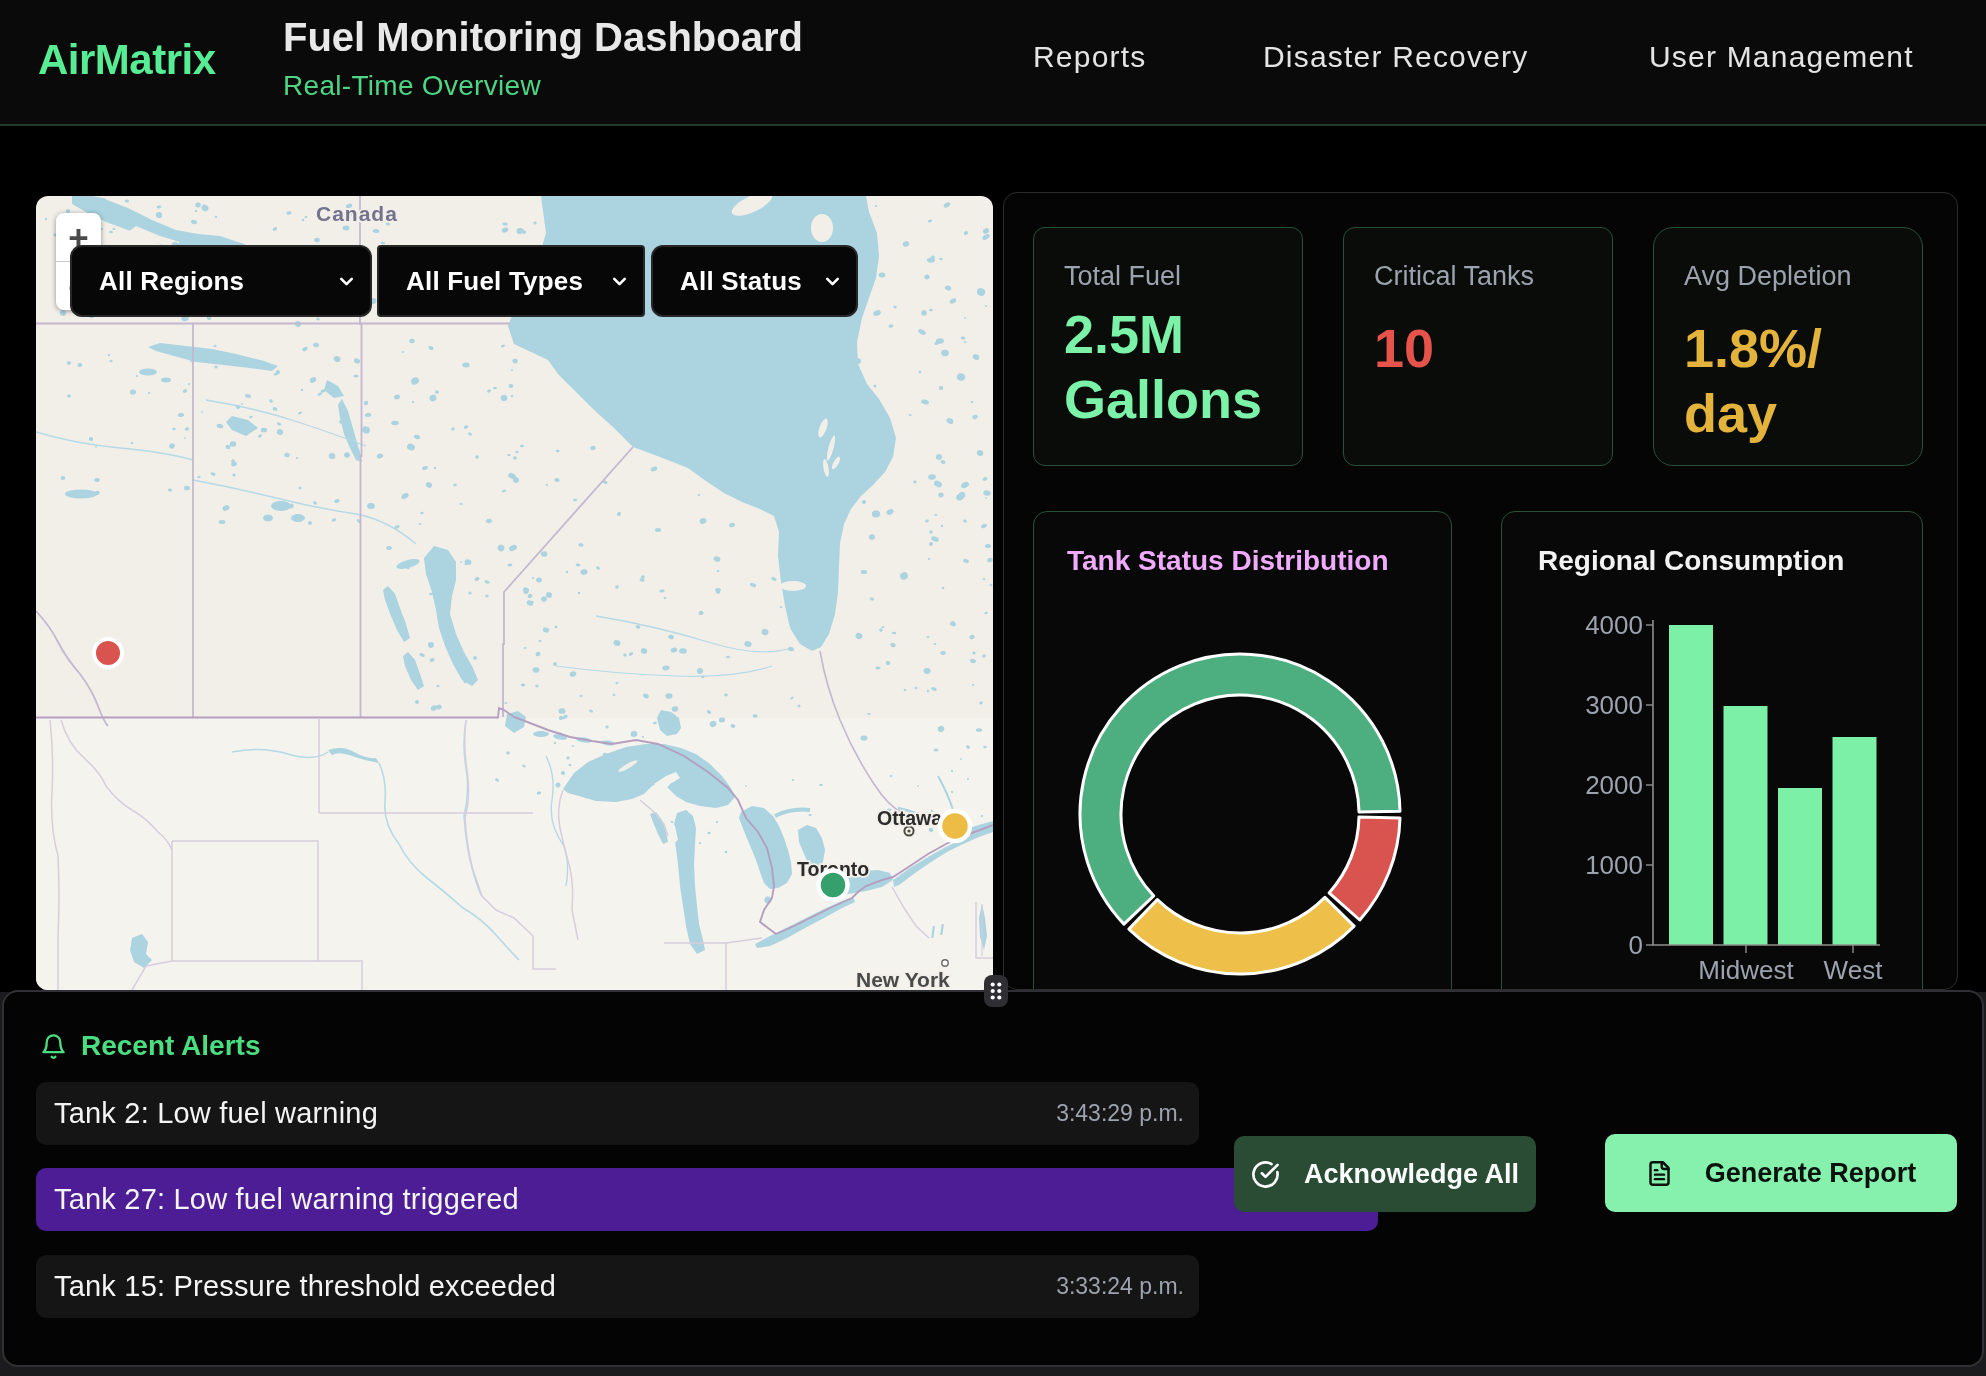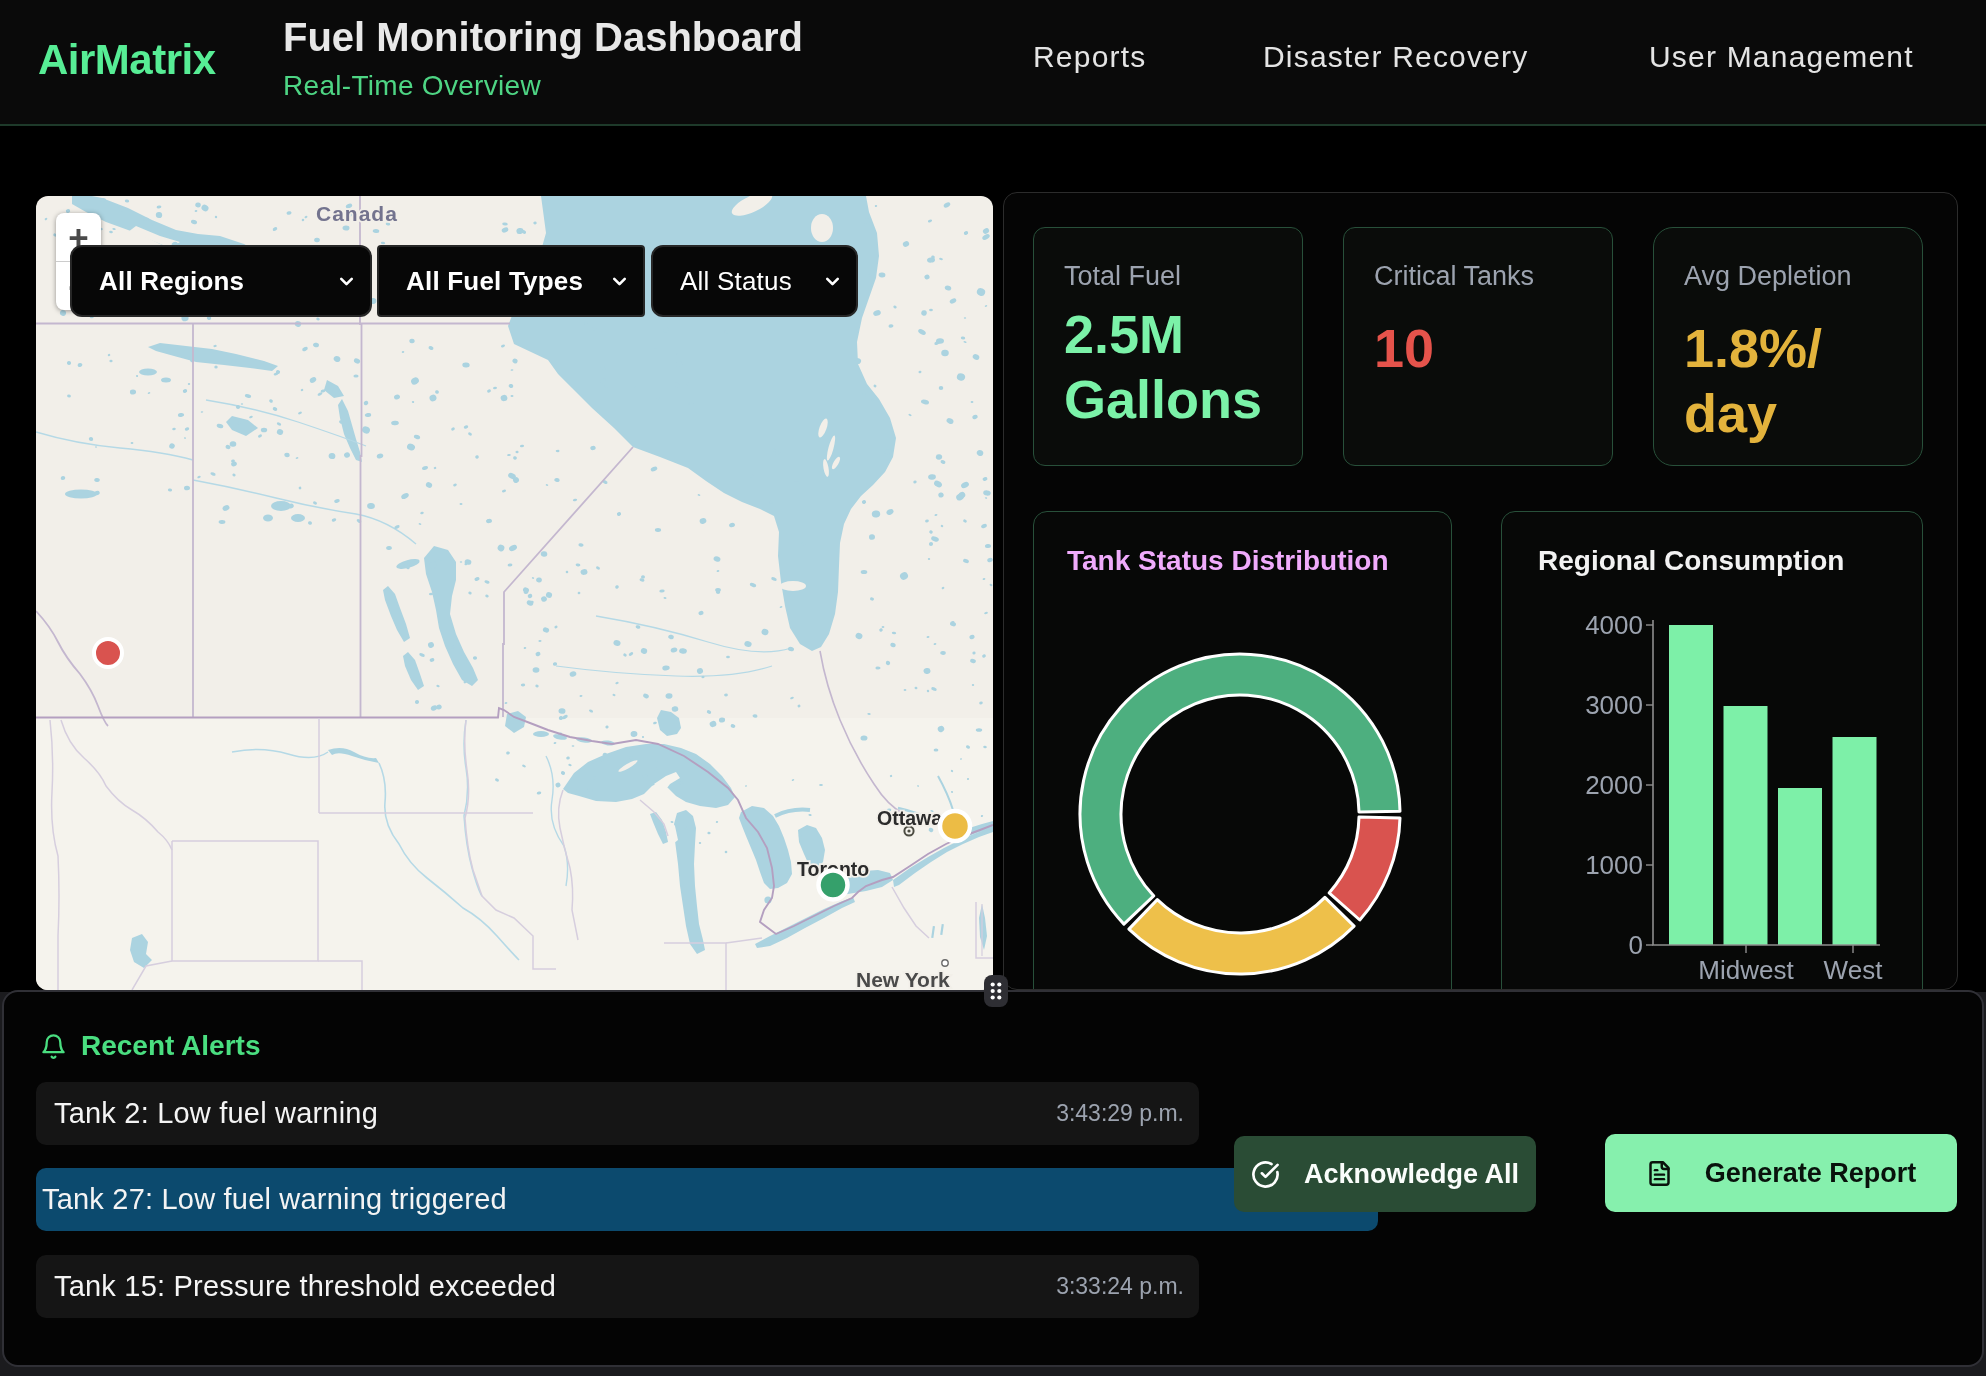--- a/index.html
+++ b/index.html
@@ -658,21 +658,21 @@
         <path d="m6 9 6 6 6-6"></path>
       </svg>
     </div>
   <div style="position:absolute;left:341px;top:49px;width:268px;height:72px;background:#070707;border:2px solid #272727;border-radius:4px;box-sizing:border-box;display:flex;align-items:center;justify-content:space-between;padding:0 13px 0 27px;z-index:20">
       <span style="color:#fff;font-size:26px;font-weight:600;letter-spacing:.2px;white-space:nowrap">All Fuel Types</span>
       <svg width="21" height="21" viewBox="0 0 24 24" fill="none" stroke="#fff" stroke-width="3" stroke-linecap="round" stroke-linejoin="round" style="flex:none">
         <path d="m6 9 6 6 6-6"></path>
       </svg>
     </div>
   <div style="position:absolute;left:615px;top:49px;width:207px;height:72px;background:#070707;border:2px solid #272727;border-radius:12px;box-sizing:border-box;display:flex;align-items:center;justify-content:space-between;padding:0 13px 0 27px;z-index:20">
-      <span style="color:#fff;font-size:26px;font-weight:400;letter-spacing:.2px;white-space:nowrap">All Status</span>
+      <span style="color:#fff;font-size:26px;font-weight:700;letter-spacing:.2px;white-space:nowrap">All Status</span>
       <svg width="21" height="21" viewBox="0 0 24 24" fill="none" stroke="#fff" stroke-width="3" stroke-linecap="round" stroke-linejoin="round" style="flex:none">
         <path d="m6 9 6 6 6-6"></path>
       </svg>
     </div>
 </div>
 
 <div style="position:absolute;left:1003px;top:192px;width:955px;height:798px;background:#050505;border:1.5px solid #2c2c2c;border-radius:14px;box-sizing:border-box;overflow:hidden">
   <div style="position:absolute;left:29px;top:34px;width:270px;height:239px;background:#0a0c0a;border:1.5px solid #28503a;border-radius:12px;box-sizing:border-box;padding:33px 30px">
       <div style="color:#9ca3af;font-size:27px;font-weight:500">Total Fuel</div>
       <div style="margin-top:10px;font-size:54px;font-weight:700;line-height:1.2"><span style="color:#7bf2a8">2.5M Gallons</span></div>
@@ -722,21 +722,21 @@
 <div style="position:absolute;left:2px;top:990px;width:1982px;height:377px;background:#040404;border:2px solid #303036;border-radius:16px;box-sizing:border-box">
   <svg width="27" height="27" viewBox="0 0 24 24" fill="none" stroke="#4ade80" stroke-width="2" stroke-linecap="round" stroke-linejoin="round" style="position:absolute;left:36px;top:41px">
       <path d="M6 8a6 6 0 0 1 12 0c0 7 3 9 3 9H3s3-2 3-9"></path>
       <path d="M10.3 21a1.94 1.94 0 0 0 3.4 0"></path>
     </svg>
   <div style="position:absolute;left:77px;top:38px;font-size:28px;font-weight:700;color:#4ade80">Recent Alerts</div>
   <div style="position:absolute;left:32px;top:90px;width:1163px;height:63px;background:#151515;border-radius:10px;display:flex;align-items:center;justify-content:space-between;padding:0 15px 0 18px;box-sizing:border-box">
       <span style="color:#f4f4f4;font-size:29px;font-weight:500;letter-spacing:.2px">Tank 2: Low fuel warning</span>
       <span style="color:#9ca3af;font-size:23px">3:43:29 p.m.</span>
     </div>
-  <div style="position:absolute;left:32px;top:176px;width:1342px;height:63px;background:#0c4a6e;border-radius:10px;display:flex;align-items:center;justify-content:space-between;padding:0 15px 0 6px;box-sizing:border-box">
+  <div style="position:absolute;left:32px;top:176px;width:1342px;height:63px;background:#4c1d95;border-radius:10px;display:flex;align-items:center;justify-content:space-between;padding:0 15px 0 18px;box-sizing:border-box">
       <span style="color:#f4f4f4;font-size:29px;font-weight:500;letter-spacing:.2px">Tank 27: Low fuel warning triggered</span>
       <span style="color:#9ca3af;font-size:23px">3:38:24 p.m.</span>
     </div>
   <div style="position:absolute;left:32px;top:263px;width:1163px;height:63px;background:#151515;border-radius:10px;display:flex;align-items:center;justify-content:space-between;padding:0 15px 0 18px;box-sizing:border-box">
       <span style="color:#f4f4f4;font-size:29px;font-weight:500;letter-spacing:.2px">Tank 15: Pressure threshold exceeded</span>
       <span style="color:#9ca3af;font-size:23px">3:33:24 p.m.</span>
     </div>
   <div style="position:absolute;left:1230px;top:144px;width:302px;height:76px;background:#2a4c35;border-radius:10px;display:flex;align-items:center;justify-content:center;gap:24px">
     <svg width="29" height="29" viewBox="0 0 24 24" fill="none" stroke="#fff" stroke-width="2.2" stroke-linecap="round" stroke-linejoin="round">
         <path d="M21.801 10A10 10 0 1 1 17 3.335"></path>

